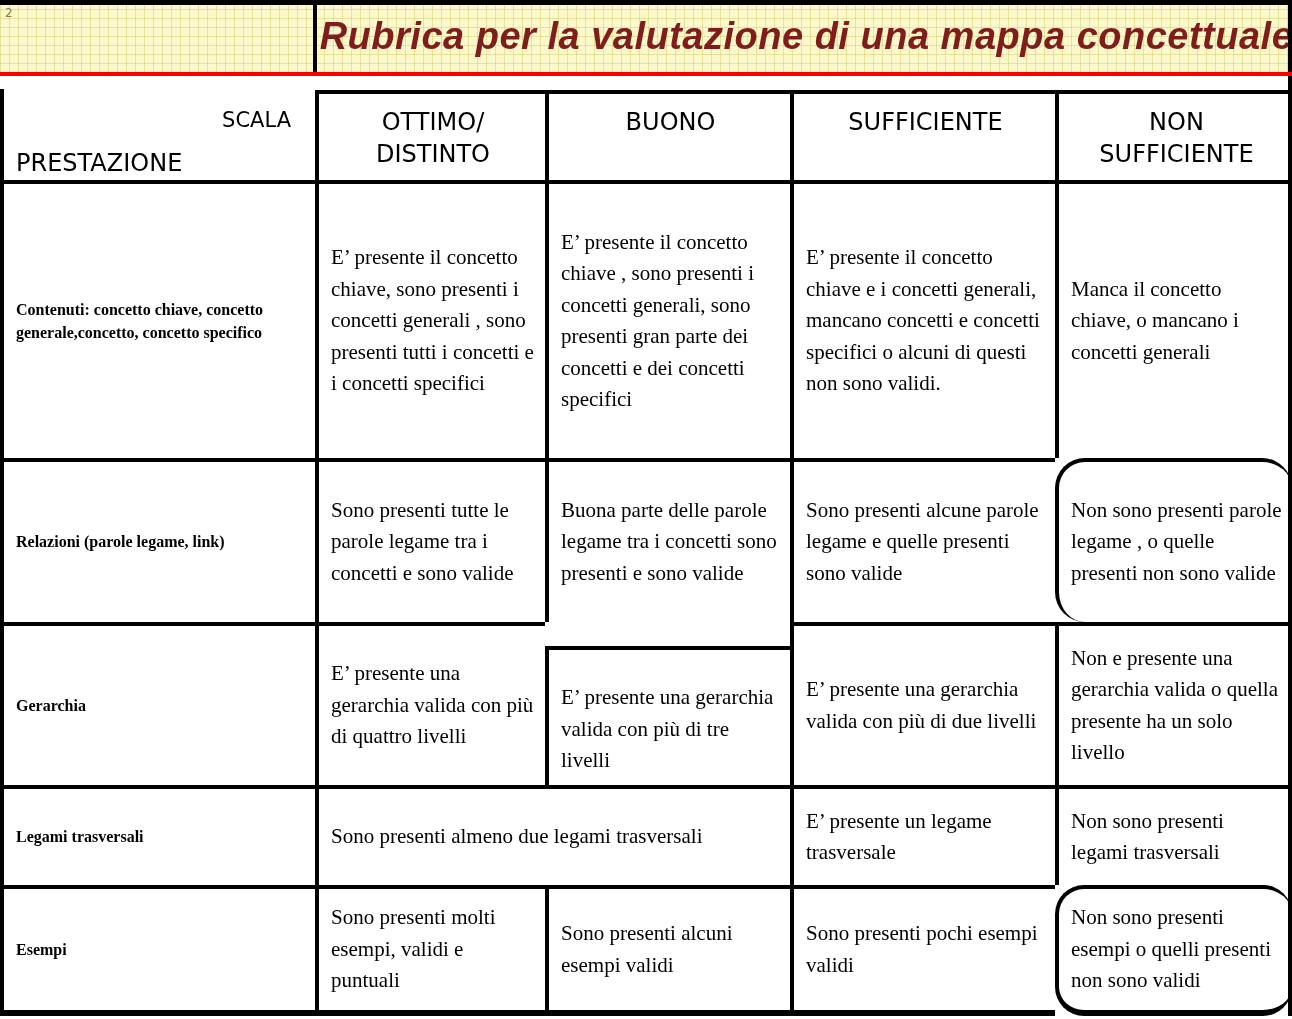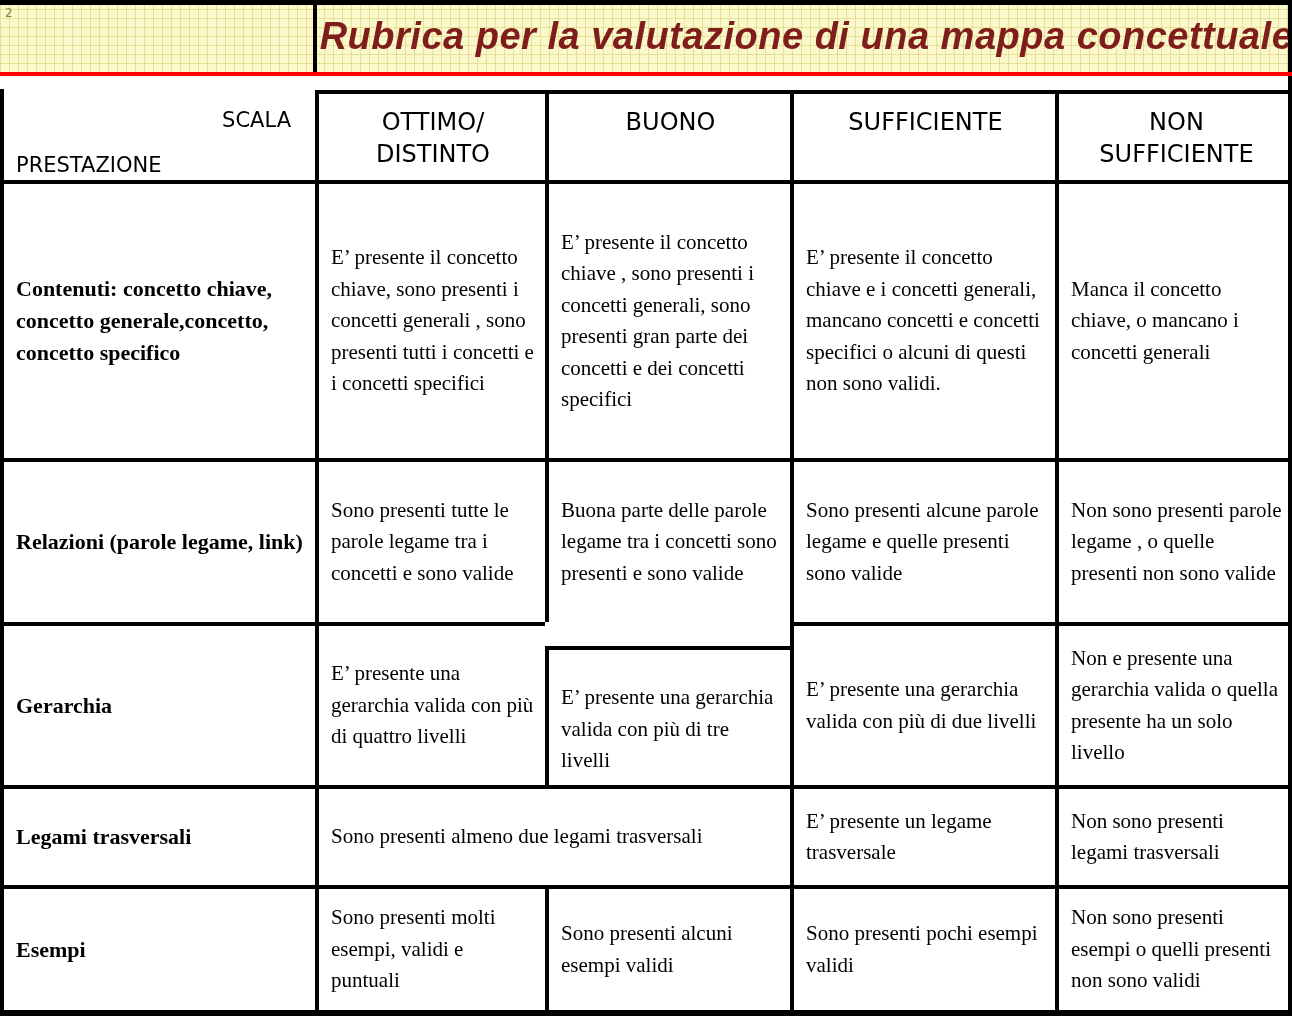--- a/index.html
+++ b/index.html
@@ -24,33 +24,33 @@
 
   .corner{position:absolute;left:5px;top:6px;z-index:3;font-family:"DejaVu Sans",sans-serif;
           font-size:12px;color:#8a7d4a;}
 
   
   .cell{position:absolute;box-sizing:border-box;background:#fff;z-index:2;
         border-left:4px solid #000;border-top:4px solid #000;
         display:flex;align-items:center;
         font-family:"Liberation Serif",serif;font-size:21px;line-height:1.5;}
   .cell .txt{padding:6px 10px 6px 12px;}
-  .crit{font-weight:bold;font-size:22px;line-height:1.45;}
+  .crit{font-weight:bold;font-size:16px;line-height:1.45;}
   .crit .txt{padding-right:4px;}
   .lastrow{border-bottom:6px solid #000;}
 
   
   .hcell{align-items:flex-start;justify-content:center;text-align:center;
          font-family:"DejaVu Sans","Liberation Sans",sans-serif;font-size:24px;line-height:1.35;}
   .hcell .txt{padding-top:12px;white-space:pre-line;}
   #hdr-left{border-top:none;align-items:stretch;}
   #hdr-left .scala{position:absolute;top:16px;right:24px;
                    font-family:"DejaVu Sans","Liberation Sans",sans-serif;font-size:21px;}
   #hdr-left .prest{position:absolute;bottom:12px;left:12px;
-                   font-family:"DejaVu Sans","Liberation Sans",sans-serif;font-size:21px;}
+                   font-family:"DejaVu Sans","Liberation Sans",sans-serif;font-size:24px;}
 </style>
 </head>
 <body>
 
 <div id="page">
 
   <div id="band"></div>
   <span class="corner">2</span>
 
   <div id="titlebox">
@@ -101,21 +101,21 @@
   </div>
   <div class="cell" style="left:315px;top:458px;width:230px;height:164px;">
     <span class="txt">Sono presenti tutte le parole legame tra i concetti e sono valide</span>
   </div>
   <div class="cell" style="left:545px;top:458px;width:245px;height:164px;">
     <span class="txt">Buona parte delle parole legame tra i concetti sono presenti e sono valide</span>
   </div>
   <div class="cell" style="left:790px;top:458px;width:265px;height:164px;">
     <span class="txt">Sono presenti alcune parole legame e quelle presenti sono valide</span>
   </div>
-  <div class="cell" style="left:1055px;top:458px;width:237px;height:164px;">
+  <div class="cell" style="left:1055px;top:458px;width:237px;height:164px;border-radius:30px;">
     <span class="txt">Non sono presenti parole legame , o quelle presenti non sono valide</span>
   </div>
 
   <div class="cell crit" style="left:0;top:622px;width:315px;height:163px;">
     <span class="txt">Gerarchia</span>
   </div>
   <div class="cell" style="left:315px;top:622px;width:230px;height:163px;">
     <span class="txt">E’ presente una gerarchia valida con più di quattro livelli</span>
   </div>
   <div class="cell" style="left:545px;top:622px;width:245px;height:163px;margin-top:24px;">
@@ -146,17 +146,17 @@
   </div>
   <div class="cell lastrow" style="left:315px;top:885px;width:230px;height:131px;">
     <span class="txt">Sono presenti molti esempi, validi e puntuali</span>
   </div>
   <div class="cell lastrow" style="left:545px;top:885px;width:245px;height:131px;">
     <span class="txt">Sono presenti alcuni esempi validi</span>
   </div>
   <div class="cell lastrow" style="left:790px;top:885px;width:265px;height:131px;">
     <span class="txt">Sono presenti pochi esempi validi</span>
   </div>
-  <div class="cell lastrow" style="left:1055px;top:885px;width:237px;height:131px;">
+  <div class="cell lastrow" style="left:1055px;top:885px;width:237px;height:131px;border-radius:29px;">
     <span class="txt">Non sono presenti esempi o quelli presenti non sono validi</span>
   </div>
 
 </div>
 
 </body></html>

